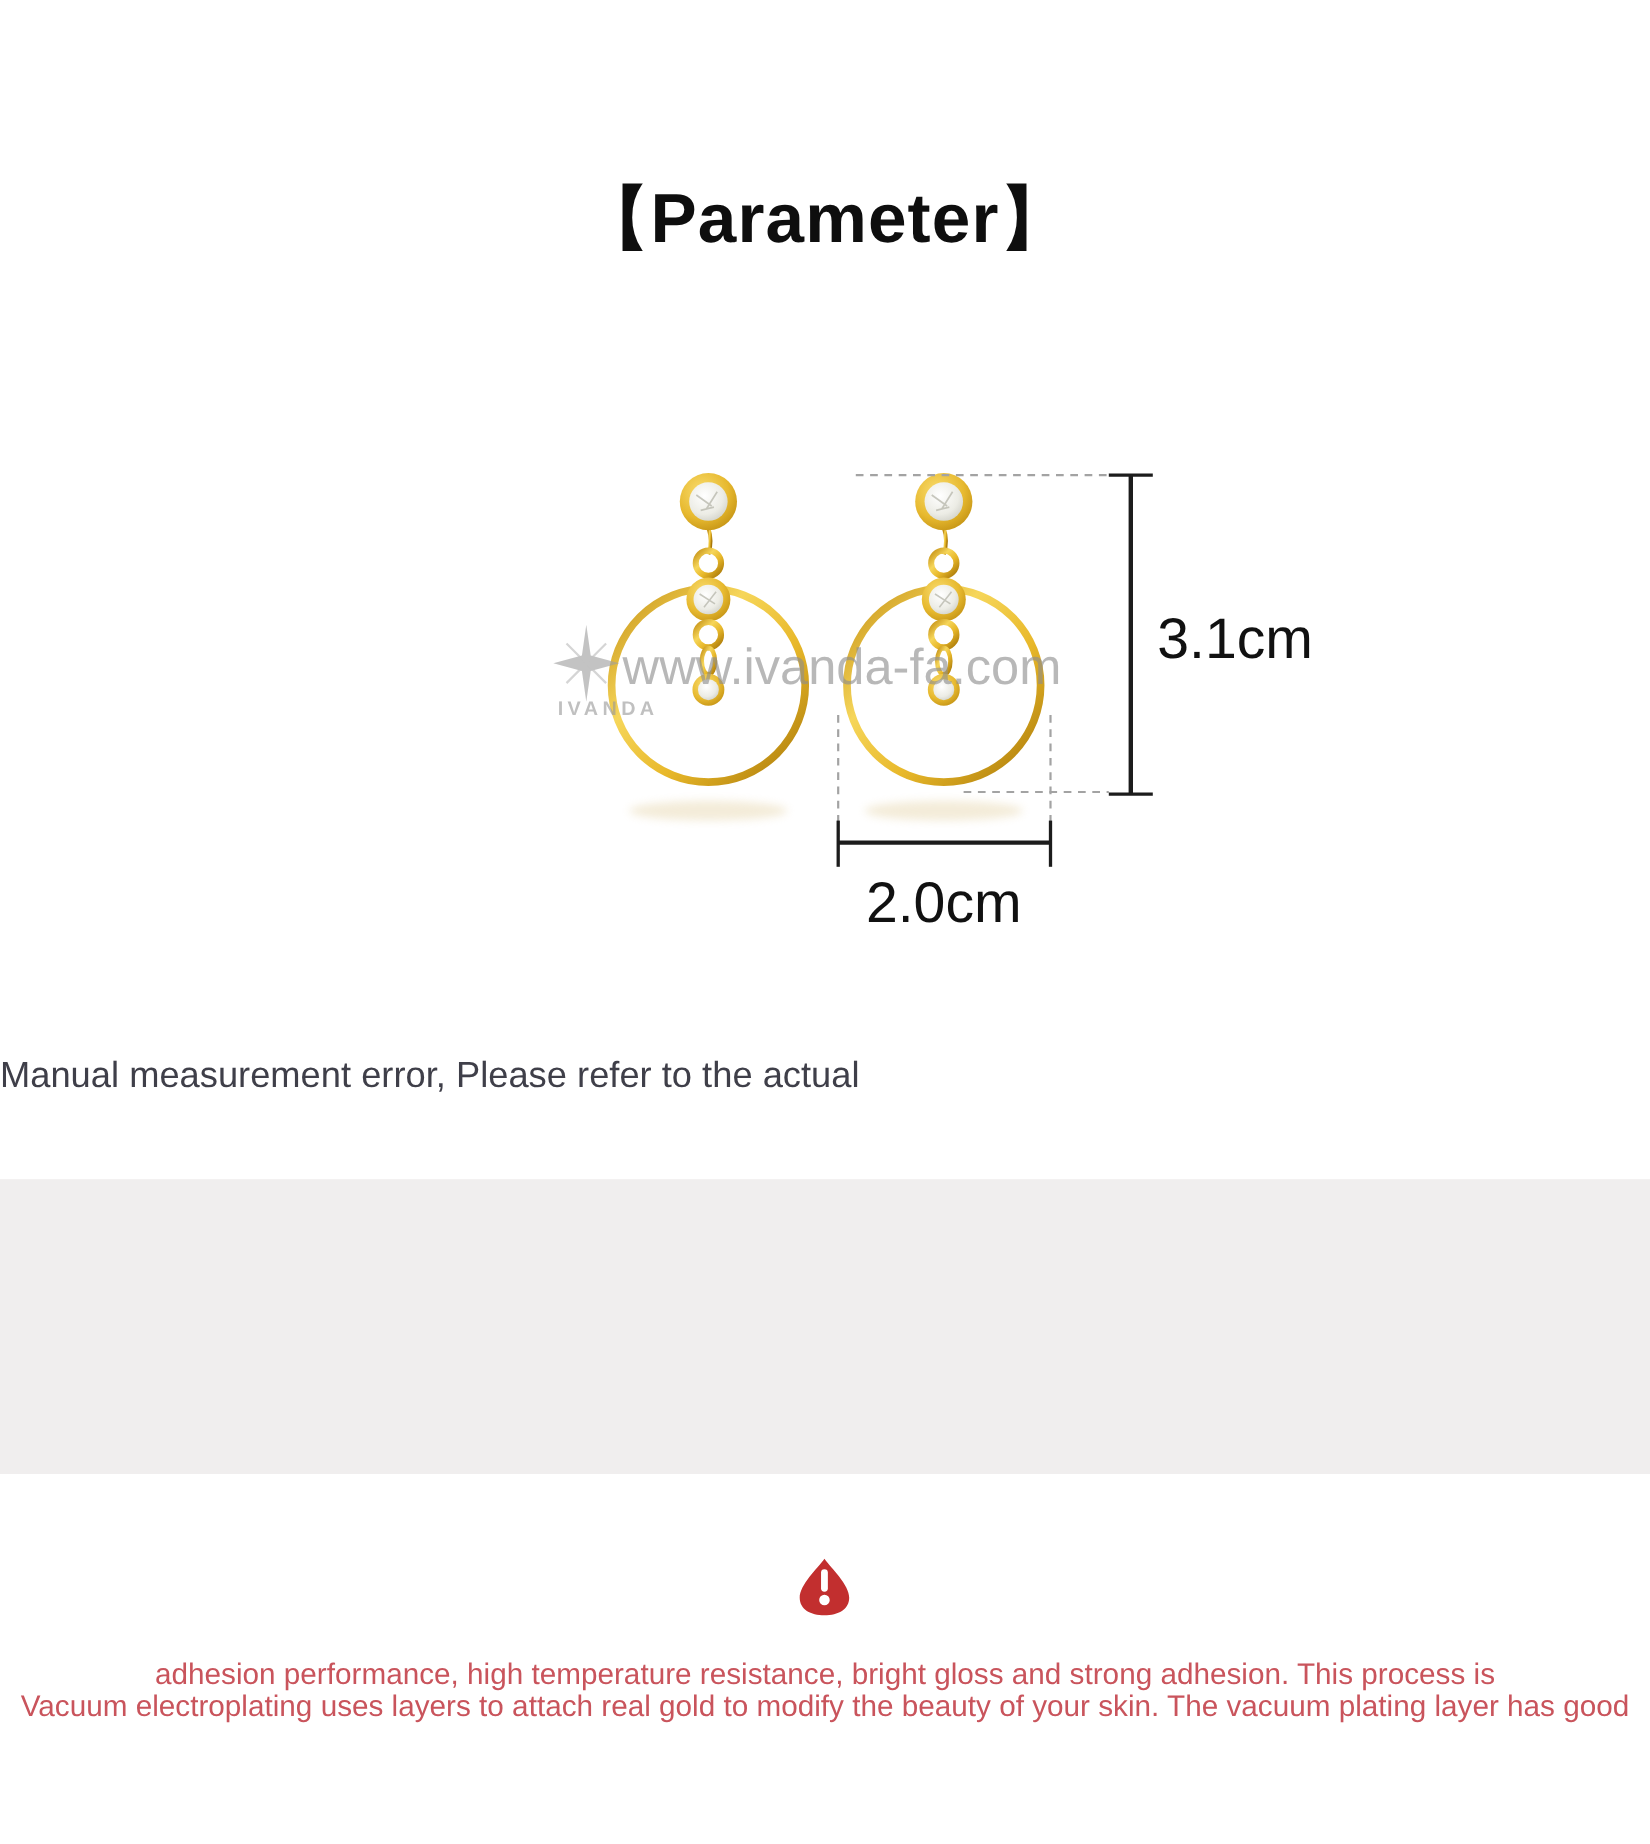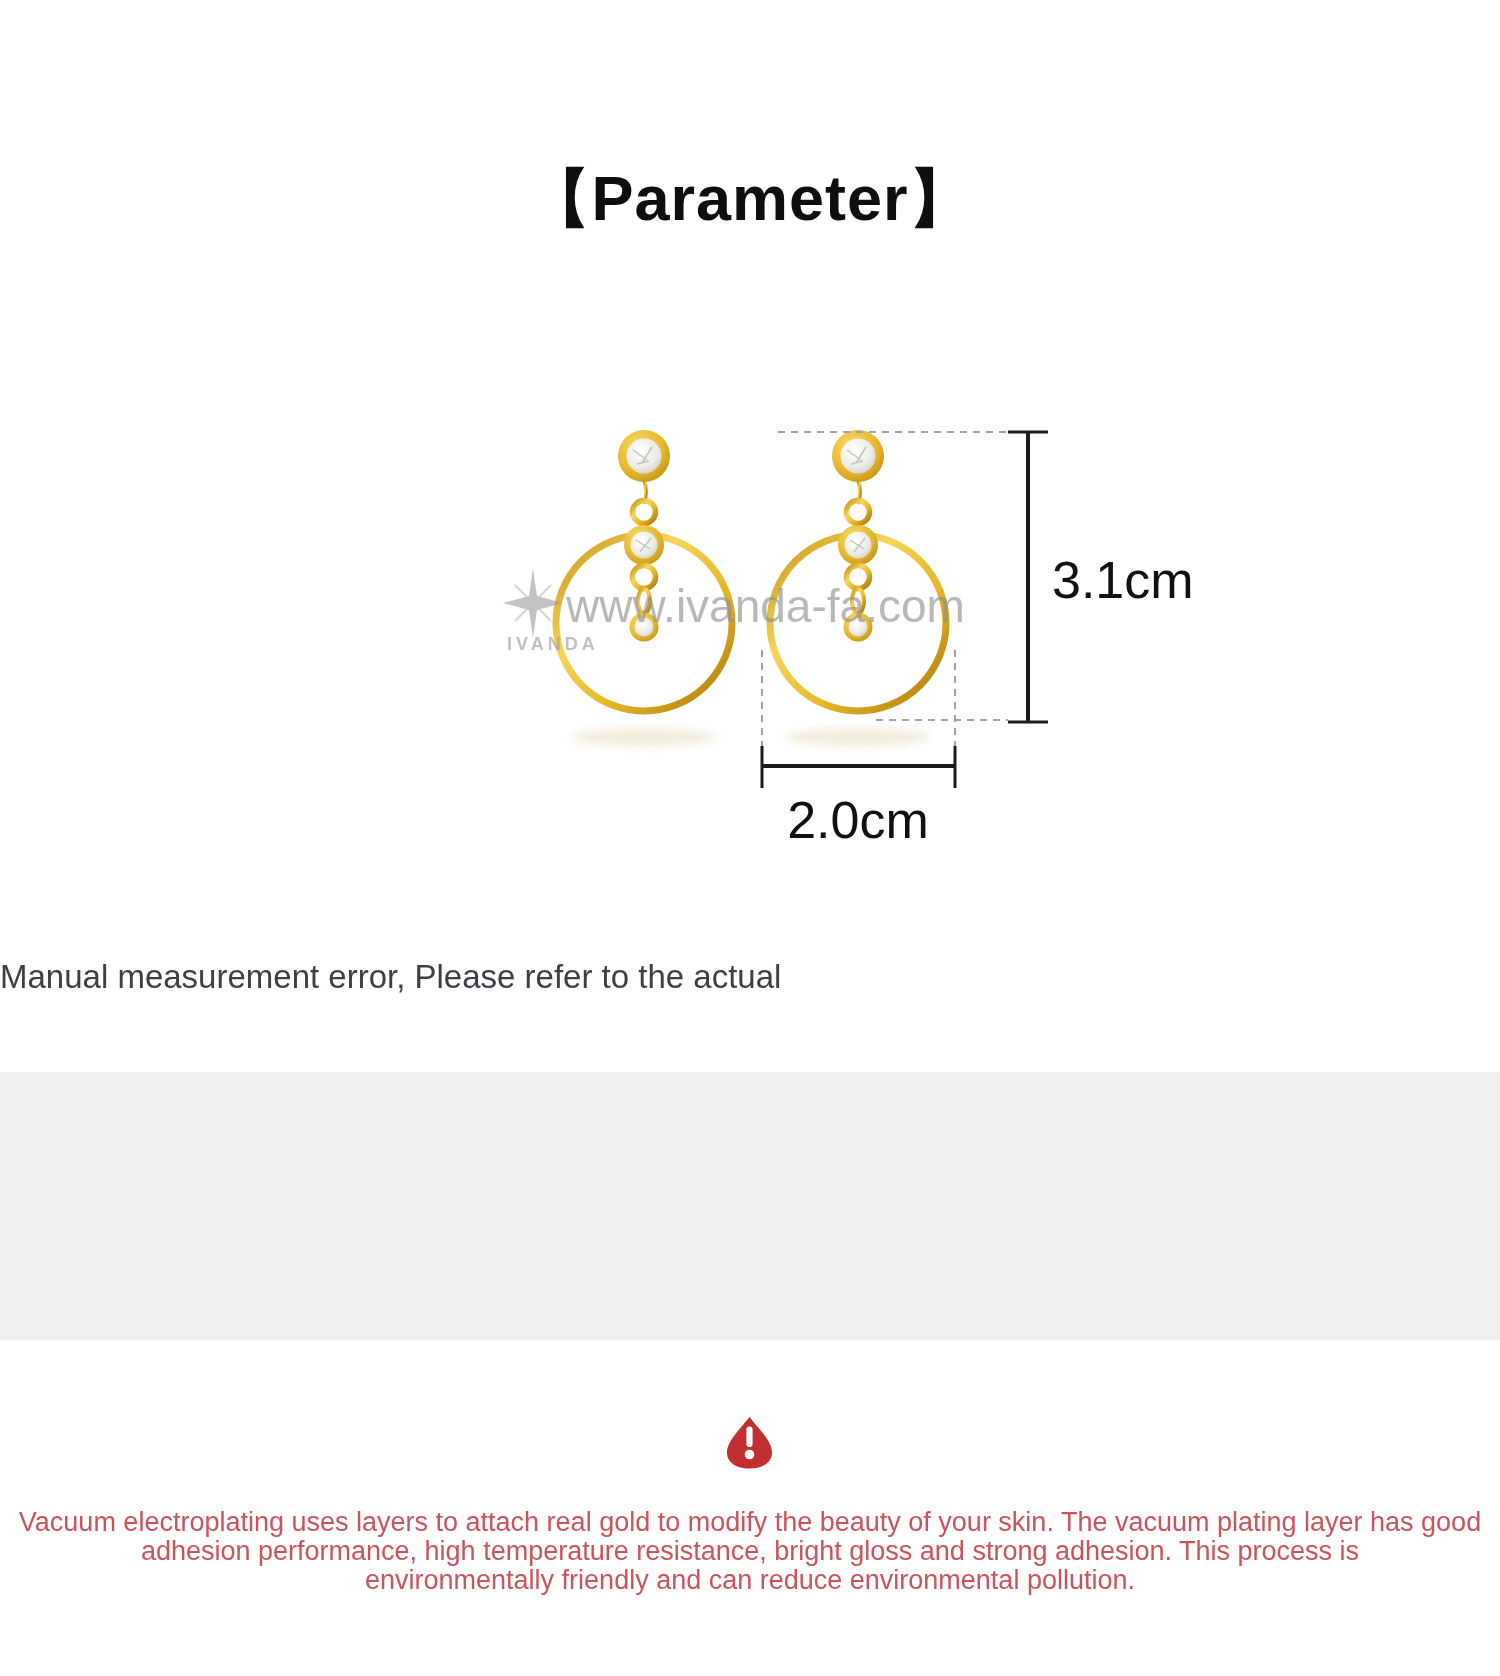--- a/index.html
+++ b/index.html
@@ -126,18 +126,17 @@
     
   </div>
 
   <svg class="warn-icon" width="57" height="57" viewBox="0 0 57 57">
     <path d="M28.5,3 C22,12 6,26.5 6,38.5 C6,49 16,54.5 28.5,54.5 C41,54.5 51,49 51,38.5 C51,26.5 35,12 28.5,3 Z" fill="#c22f2f"></path>
     <rect x="25.4" y="12.5" width="6.2" height="20.5" rx="3.1" fill="#ffffff"></rect>
     <circle cx="28.5" cy="40.5" r="4.8" fill="#ffffff"></circle>
   </svg>
 
   <div class="warn-text">
+    <div>adhesion performance, high temperature resistance, bright gloss and strong adhesion. This process is</div>
     <div>Vacuum electroplating uses layers to attach real gold to modify the beauty of your skin. The vacuum plating layer has good</div>
-    <div>adhesion performance, high temperature resistance, bright gloss and strong adhesion. This process is</div>
-    <div>environmentally friendly and can reduce environmental pollution.</div>
   </div>
 
 </div>
 
 </body></html>

